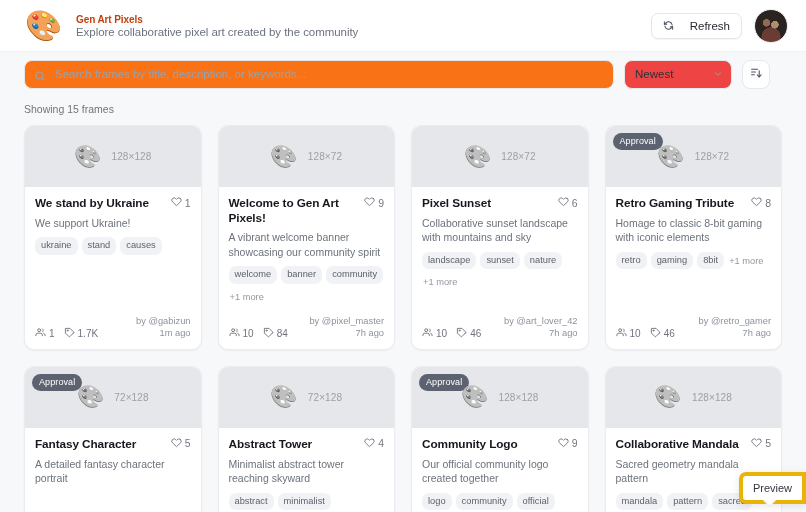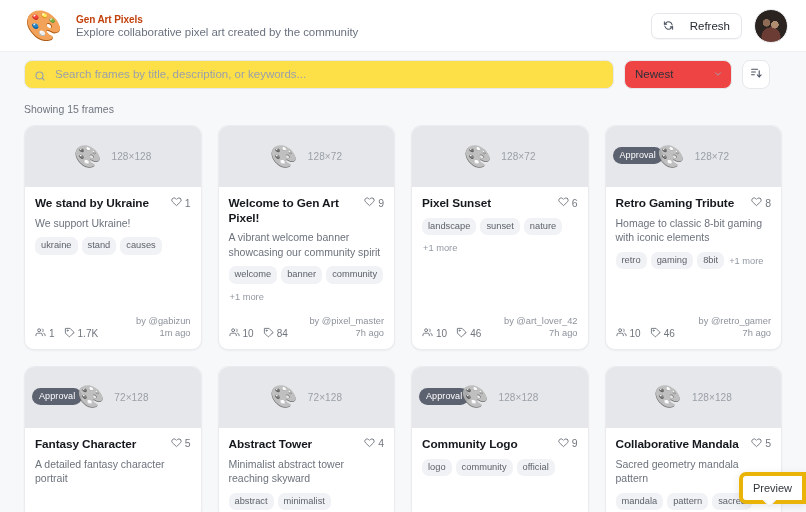--- a/index.html
+++ b/index.html
@@ -66,21 +66,21 @@
   }
   .search-wrap {
     flex: 1 1 auto;
     position: relative;
     height: 29px;
     max-width: 590px;
   }
   .search-input {
     width: 100%; height: 29px;
     border: 1px solid #e6e8ec; border-radius: 8px;
-    background: #fde047;
+    background: #f97316;
     padding: 0 10px 0 30px;
     font-size: 11.5px; color: #2d3138;
     font-family: "Liberation Sans", sans-serif;
     outline: none;
   }
   .search-input::placeholder { color: #9aa0ab; }
   .search-icon {
     position: absolute; left: 10px; top: 50%; transform: translateY(-50%);
     width: 12px; height: 12px; color: #9aa0ab;
   }
@@ -129,21 +129,21 @@
   .thumb {
     position: relative;
     height: 61px;
     background: #e5e7ea;
     display: flex; align-items: center; justify-content: center;
     gap: 10px;
   }
   .thumb-emoji { font-size: 22px; line-height: 1; filter: grayscale(1) contrast(1.25); opacity: .85; }
   .thumb-dims { font-size: 10px; color: #9ba0a8; letter-spacing: .1px; }
   .badge {
-    position: absolute; top: 21px; left: 7px;
+    position: absolute; top: 7px; left: 7px;
     background: #5c6270; color: #fff;
     font-size: 9px; line-height: 1;
     padding: 4px 7px; border-radius: 9px;
     letter-spacing: .1px;
   }
   .body { padding: 9px 10px 9px 10px; display: flex; flex-direction: column; flex: 1 1 auto; }
   .title-row { display: flex; align-items: flex-start; justify-content: space-between; gap: 6px; }
   .card-title {
     font-size: 11.8px; font-weight: bold; color: #15181d; letter-spacing: -.1px;
     line-height: 1.25;
@@ -297,21 +297,21 @@
           </div>
         </div>
       </div>
       <div class="card">
         <div class="thumb">
           <span class="thumb-emoji">🎨</span>
           <span class="thumb-dims">128×72</span>
         </div>
         <div class="body">
           <div class="title-row">
-            <div class="card-title">Welcome to Gen Art Pixel!</div>
+            <div class="card-title">Welcome to Gen Art Pixels!</div>
             <div class="likes">
               <span><svg width="11" height="11" viewBox="0 0 24 24" fill="none" stroke="currentColor" stroke-width="2" stroke-linecap="round" stroke-linejoin="round">
                   <path d="M20.8 5.6a5 5 0 0 0-7.1 0L12 7.3l-1.7-1.7a5 5 0 1 0-7.1 7.1L12 21l8.8-8.3a5 5 0 0 0 0-7.1z"></path>
                 </svg></span>
               <span>9</span>
             </div>
           </div>
           <div class="desc">A vibrant welcome banner showcasing our community spirit</div>
           <div class="tags">
             <span class="tag">welcome</span>
@@ -353,20 +353,21 @@
         <div class="body">
           <div class="title-row">
             <div class="card-title">Pixel Sunset</div>
             <div class="likes">
               <span><svg width="11" height="11" viewBox="0 0 24 24" fill="none" stroke="currentColor" stroke-width="2" stroke-linecap="round" stroke-linejoin="round">
                   <path d="M20.8 5.6a5 5 0 0 0-7.1 0L12 7.3l-1.7-1.7a5 5 0 1 0-7.1 7.1L12 21l8.8-8.3a5 5 0 0 0 0-7.1z"></path>
                 </svg></span>
               <span>6</span>
             </div>
           </div>
+          <div class="desc">Collaborative sunset landscape with mountains and sky</div>
           <div class="tags">
             <span class="tag">landscape</span>
             <span class="tag">sunset</span>
             <span class="tag">nature</span>
             <span class="more">+1 more</span>
           </div>
           <div class="meta">
             <div class="stats">
               <span class="stat">
                 <span><svg width="11" height="11" viewBox="0 0 24 24" fill="none" stroke="currentColor" stroke-width="2" stroke-linecap="round" stroke-linejoin="round">
@@ -491,20 +492,21 @@
         <div class="body">
           <div class="title-row">
             <div class="card-title">Community Logo</div>
             <div class="likes">
               <span><svg width="11" height="11" viewBox="0 0 24 24" fill="none" stroke="currentColor" stroke-width="2" stroke-linecap="round" stroke-linejoin="round">
                   <path d="M20.8 5.6a5 5 0 0 0-7.1 0L12 7.3l-1.7-1.7a5 5 0 1 0-7.1 7.1L12 21l8.8-8.3a5 5 0 0 0 0-7.1z"></path>
                 </svg></span>
               <span>9</span>
             </div>
           </div>
+          <div class="desc">Our official community logo created together</div>
           <div class="tags">
             <span class="tag">logo</span>
             <span class="tag">community</span>
             <span class="tag">official</span>
           </div>
         </div>
       </div>
       <div class="card">
         <div class="thumb">
           <span class="thumb-emoji">🎨</span>

